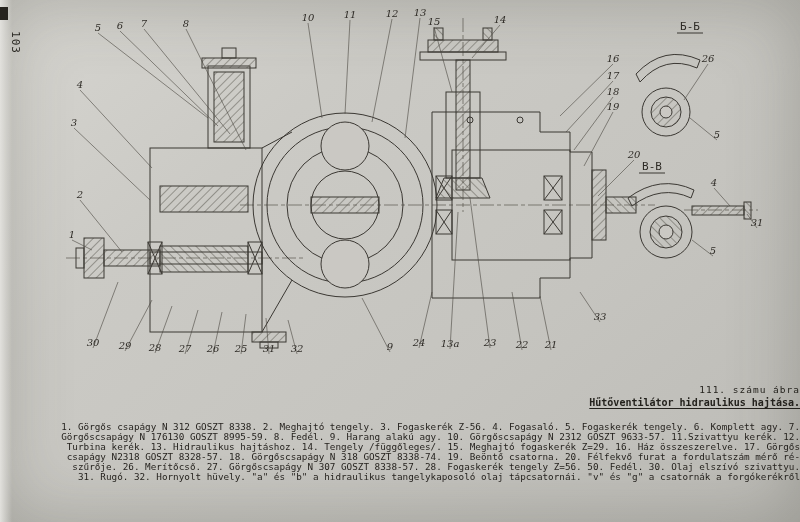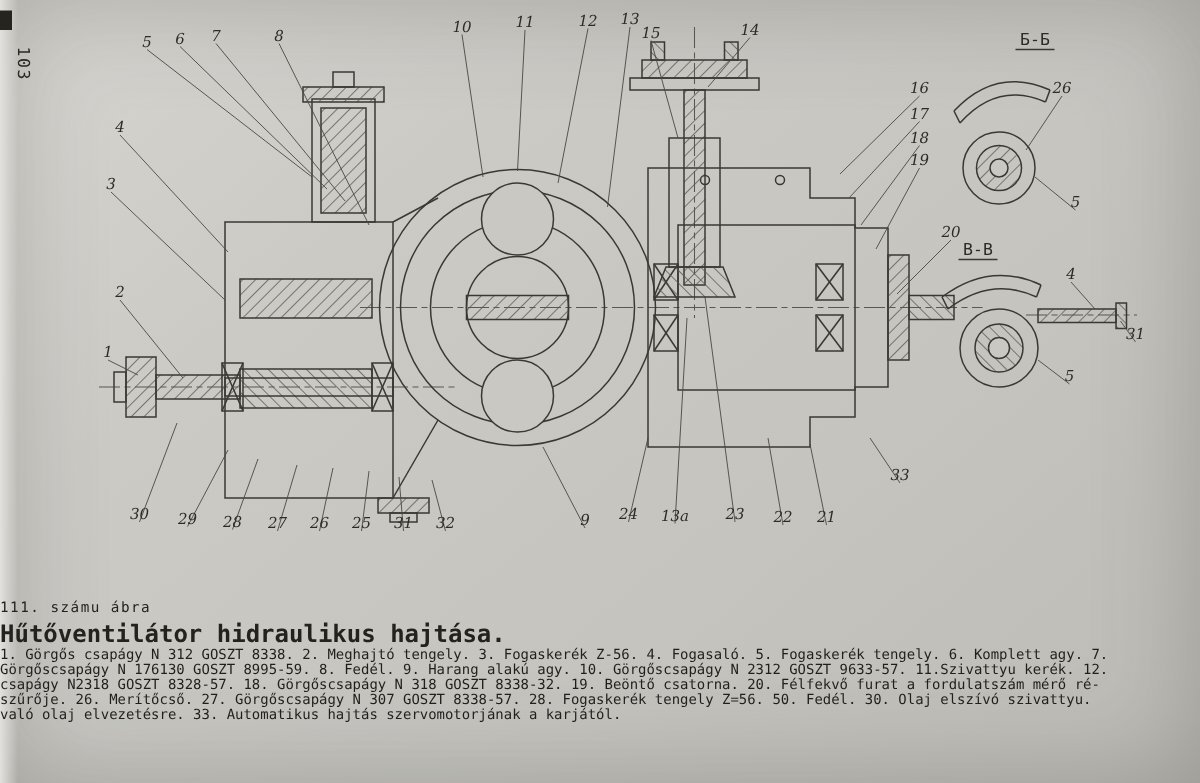--- a/index.html
+++ b/index.html
@@ -12,25 +12,25 @@
   .corner-mark{position:absolute;left:0;top:7px;width:8px;height:13px;background:#26241f}
   .page-number{position:absolute;left:4px;top:36px;font-size:11px;color:#2a2823;
     transform:rotate(90deg);letter-spacing:1px}
   svg{position:absolute;left:0;top:0}
   .ln{stroke:#3b3833;fill:none;stroke-width:1}
   .lnf{stroke:#3b3833;stroke-width:1}
   .cl{stroke:#5a574e;stroke-width:.7;stroke-dasharray:14 3 4 3;fill:none}
   .leader{stroke:#4a473f;stroke-width:.6}
   .callout{font:italic 10px "DejaVu Serif",serif;fill:#2e2b26;text-anchor:middle}
   .sec-label{font:11px "DejaVu Sans Mono",monospace;fill:#2e2b26;text-anchor:middle}
-  .captions{position:absolute;top:400px;left:0;width:100%;text-align:left;color:#24221d}
+  .captions{position:absolute;top:384px;left:0;width:100%;text-align:right;color:#24221d}
   .fig-num{font-size:9.5px;letter-spacing:1px}
-  .fig-title{font-size:16px;font-weight:bold;margin-top:2px;
-    text-underline-offset:2px}
-  .legend{margin-top:0;font-size:9.3px;line-height:10px;white-space:nowrap;color:#221f1b}
+  .fig-title{font-size:10px;font-weight:bold;margin-top:2px;
+    text-decoration:underline;text-underline-offset:2px}
+  .legend{margin-top:14px;font-size:9.3px;line-height:10px;white-space:nowrap;color:#221f1b}
 </style>
 </head>
 <body>
 
 <div class="page">
   <div class="edge-left"></div>
   <div class="corner-mark"></div>
   <div class="page-number">103</div>
 
   <svg id="drawing-svg" viewBox="0 0 800 370" width="800" height="370">
@@ -240,18 +240,19 @@
         <text x="713" y="254" class="callout">5</text>
       </g>
   </svg>
 
   <div class="captions">
     <div class="fig-num">111. számu ábra</div>
     <div class="fig-title">Hűtőventilátor hidraulikus hajtása.</div>
     <div class="legend">
       <div>1. Görgős csapágy N 312 GOSZT 8338. 2. Meghajtó tengely. 3. Fogaskerék Z-56. 4. Fogasaló. 5. Fogaskerék tengely. 6. Komplett agy. 7.</div>
       <div>Görgőscsapágy N 176130 GOSZT 8995-59. 8. Fedél. 9. Harang alakú agy. 10. Görgőscsapágy N 2312 GOSZT 9633-57. 11.Szivattyu kerék. 12.</div>
-      <div>csapágy N2318 GOSZT 8328-57. 18. Görgőscsapágy N 318 GOSZT 8338-32. 19. Beöntő csatorna. 20. Félfekvő furat a fordulatszám mérő ré-</div>
+      <div>Turbina kerék. 13. Hidraulikus hajtáshoz. 14. Tengely /függőleges/. 15. Meghajtó fogaskerék Z=29. 16. Ház összeszerelve. 17. Görgős</div>
+      <div>csapágy N2318 GOSZT 8328-57. 18. Görgőscsapágy N 318 GOSZT 8338-74. 19. Beöntő csatorna. 20. Félfekvő furat a fordulatszám mérő ré-</div>
       <div>szűrője. 26. Merítőcső. 27. Görgőscsapágy N 307 GOSZT 8338-57. 28. Fogaskerék tengely Z=56. 50. Fedél. 30. Olaj elszívó szivattyu.</div>
-      <div>való olaj elvezetésre. 33. Automatikus hajtás szervomotorjának a karjától.</div>
+      <div>31. Rugó. 32. Hornyolt hüvely. "a" és "b" a hidraulikus tangelykaposoló olaj tápcsatornái. "v" és "g" a csatornák a forgókerékről</div>
     </div>
   </div>
 </div>
 
 </body></html>

